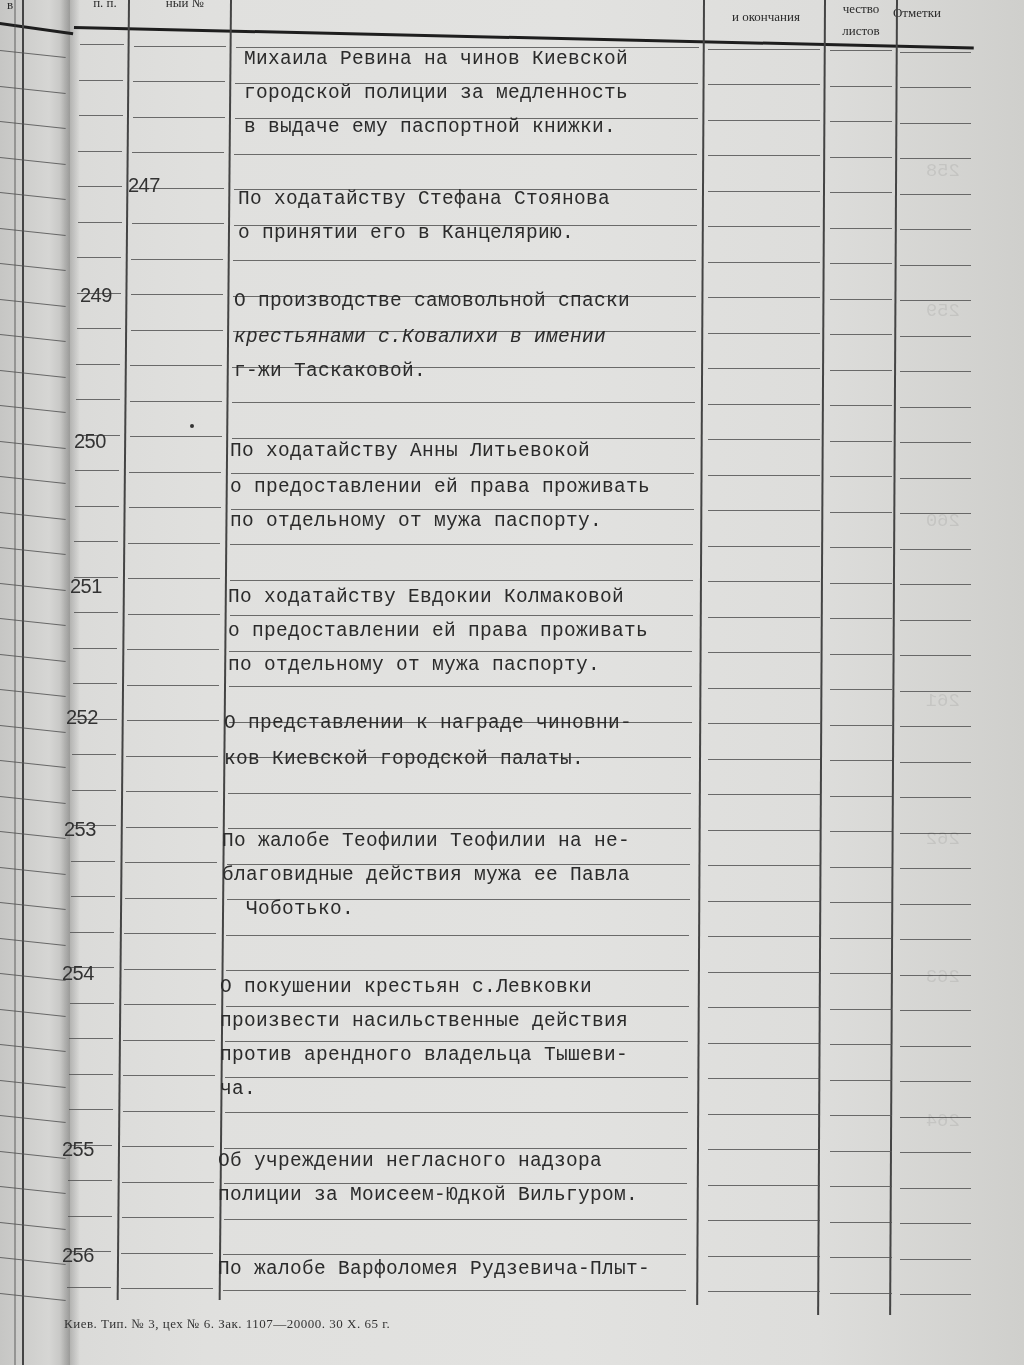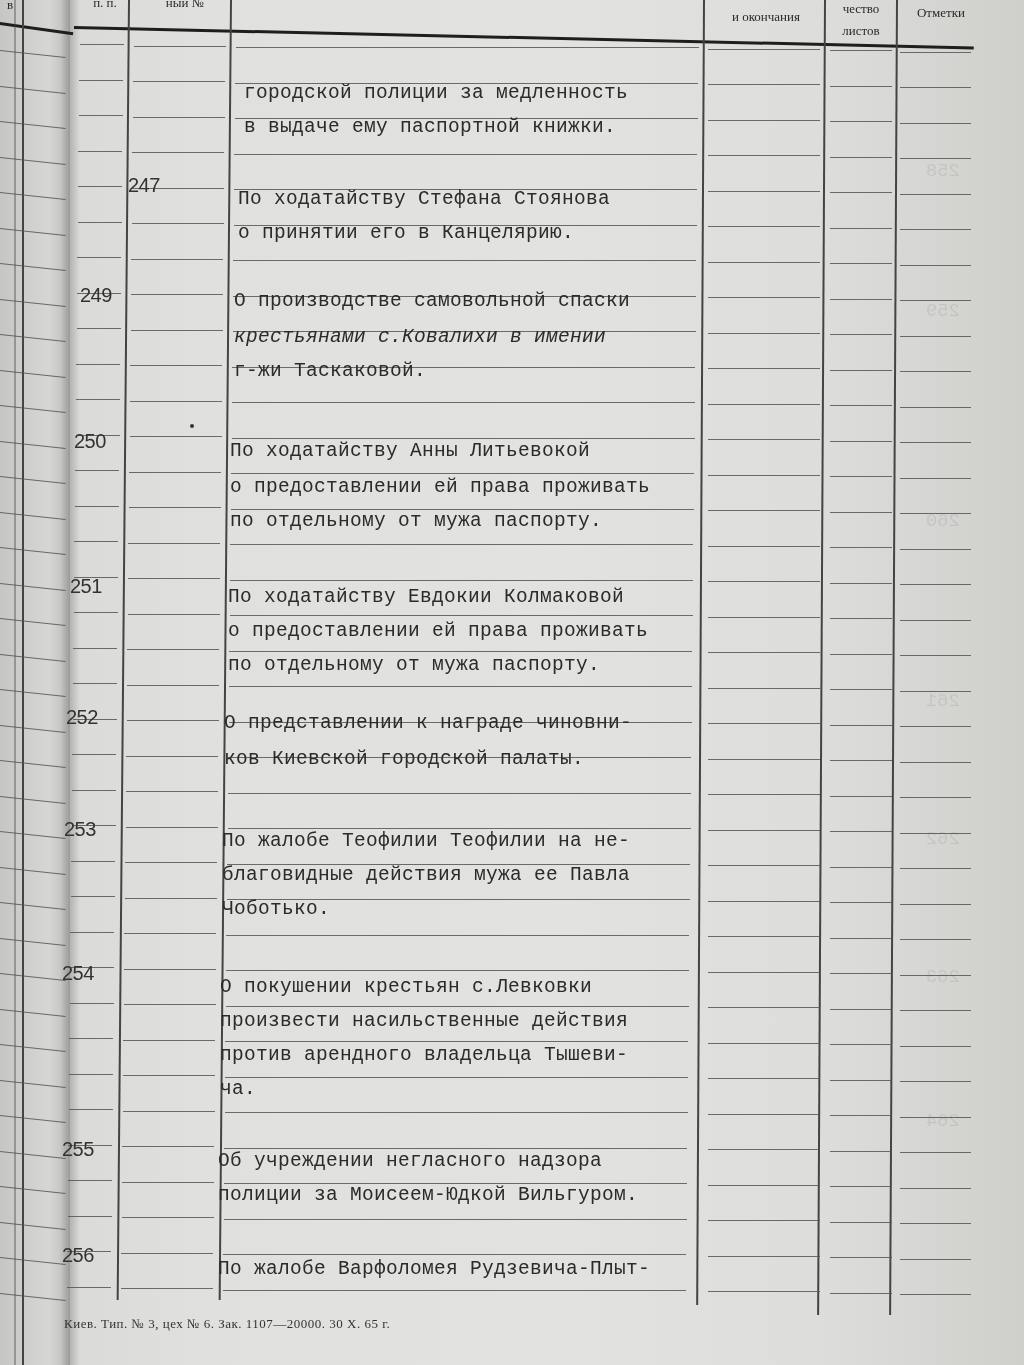--- a/index.html
+++ b/index.html
@@ -53,21 +53,21 @@
 
 <div class="page">
   <div class="prev-page"></div>
   <div class="gutter-shadow"></div>
 
   <div class="hdr" style="left:0;top:-6px;width:20px;">в</div>
   <div class="hdr" style="left:80px;top:-8px;width:50px;">п. п.</div>
   <div class="hdr" style="left:140px;top:-8px;width:90px;">ный №</div>
   <div class="hdr" style="left:706px;top:6px;width:120px;">и окончания</div>
   <div class="hdr" style="left:826px;top:-2px;width:70px;white-space:normal;">чество листов</div>
-  <div class="hdr" style="left:896px;top:2px;width:90px;">Отметки</div>
+  <div class="hdr" style="left:872px;top:2px;width:90px;">Отметки</div>
 
   <div class="header-rule" style="left:74px;top:26px;width:900px;transform:rotate(1.3deg);transform-origin:left top;"></div>
   <div class="header-rule" style="left:0;top:22px;width:74px;transform:rotate(8deg);transform-origin:left top;"></div>
 
   <div class="vline" style="left:22px;top:0;height:1365px;"></div>
   <div class="vline" style="left:14px;top:0;height:1365px;opacity:0.4;"></div>
   <div class="vline" style="left:128px;top:0;height:1300px;transform:rotate(0.5deg);transform-origin:top;"></div>
   <div class="vline" style="left:230px;top:0;height:1300px;transform:rotate(0.5deg);transform-origin:top;"></div>
   <div class="vline" style="left:703px;top:0;height:1305px;transform:rotate(0.3deg);transform-origin:top;"></div>
   <div class="vline" style="left:824px;top:0;height:1315px;transform:rotate(0.3deg);transform-origin:top;"></div>
@@ -330,20 +330,21 @@
   <div id="ghosts">
       <div class="ghost" style="left: 960px; top: 160px;">258</div>
       <div class="ghost" style="left: 960px; top: 300px;">259</div>
       <div class="ghost" style="left: 960px; top: 510px;">260</div>
       <div class="ghost" style="left: 960px; top: 690px;">261</div>
       <div class="ghost" style="left: 960px; top: 828px;">262</div>
       <div class="ghost" style="left: 960px; top: 966px;">263</div>
       <div class="ghost" style="left: 960px; top: 1110px;">264</div>
     </div>
 
+  <div class="line-text" style="left:244px;top:48px;">Михаила Ревина на чинов Киевской</div>
   <div class="line-text" style="left:244px;top:82px;">городской полиции за медленность</div>
   <div class="line-text" style="left:244px;top:116px;">в выдаче ему паспортной книжки.</div>
 
   <div>
     <div class="num" style="left:84px;top:174px;margin-left:44px;">247</div>
     <div class="line-text" style="left:238px;top:188px;">По ходатайству Стефана Стоянова</div>
     <div class="line-text" style="left:238px;top:222px;">о принятии его в Канцелярию.</div>
   </div>
   <div>
     <div class="num" style="left:80px;top:284px;">249</div>
@@ -365,21 +366,21 @@
   </div>
   <div>
     <div class="num" style="left:66px;top:706px;">252</div>
     <div class="line-text" style="left:224px;top:712px;">О представлении к награде чиновни-</div>
     <div class="line-text" style="left:224px;top:748px;">ков Киевской городской палаты.</div>
   </div>
   <div>
     <div class="num" style="left:64px;top:818px;">253</div>
     <div class="line-text" style="left:222px;top:830px;">По жалобе Теофилии Теофилии на не-</div>
     <div class="line-text" style="left:222px;top:864px;">благовидные действия мужа ее Павла</div>
-    <div class="line-text" style="left:222px;top:898px;">Чоботько.</div>
+    <div class="line-text" style="left:222px;top:898px;padding-left:24px;">Чоботько.</div>
   </div>
   <div>
     <div class="num" style="left:62px;top:962px;">254</div>
     <div class="line-text" style="left:220px;top:976px;">О покушении крестьян с.Левковки</div>
     <div class="line-text" style="left:220px;top:1010px;">произвести насильственные действия</div>
     <div class="line-text" style="left:220px;top:1044px;">против арендного владельца Тышеви-</div>
     <div class="line-text" style="left:220px;top:1078px;">ча.</div>
   </div>
   <div>
     <div class="num" style="left:62px;top:1138px;">255</div>

